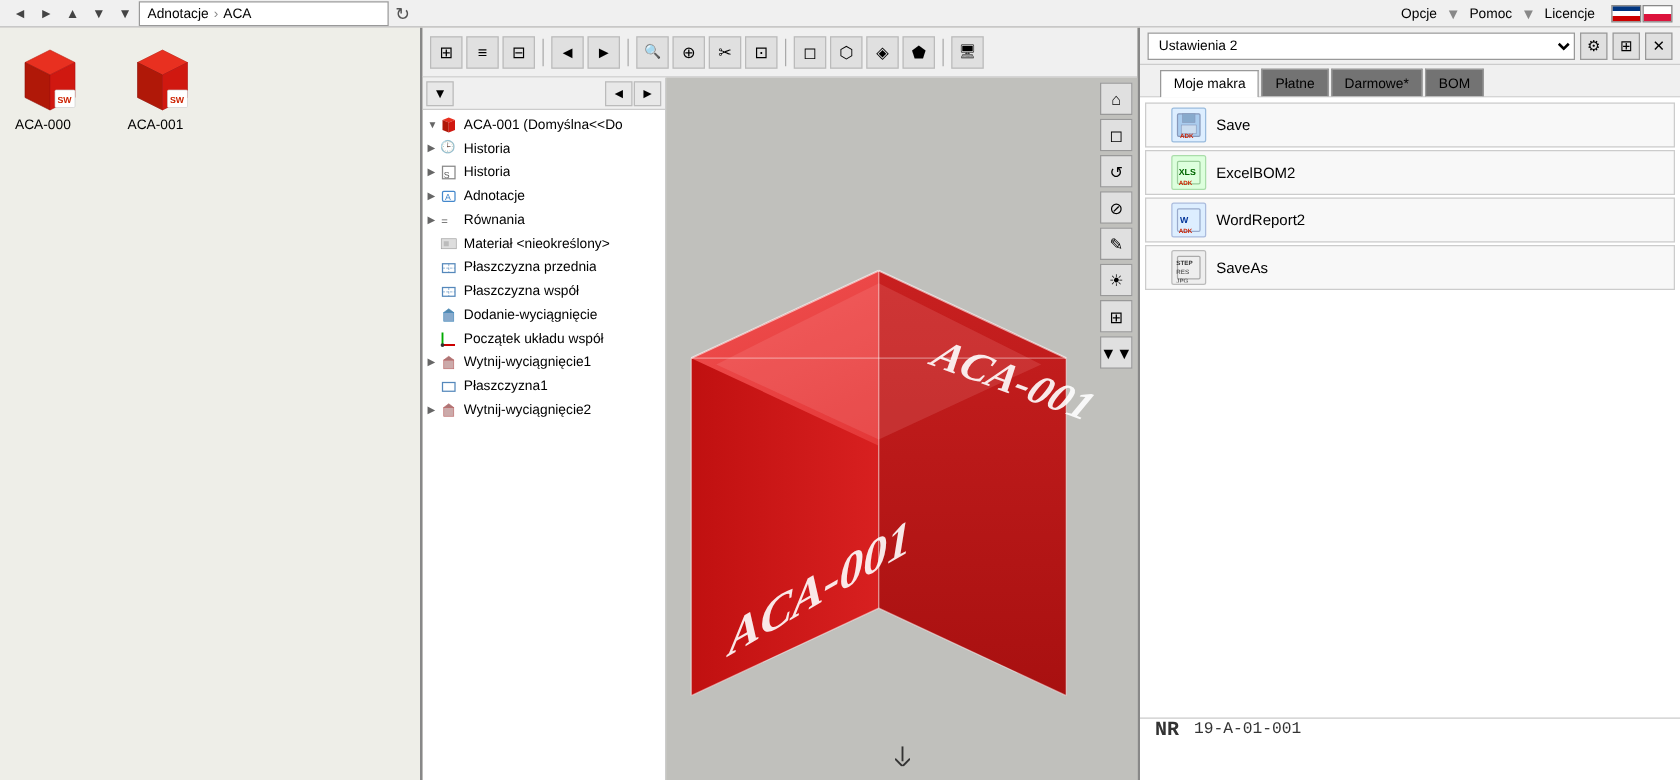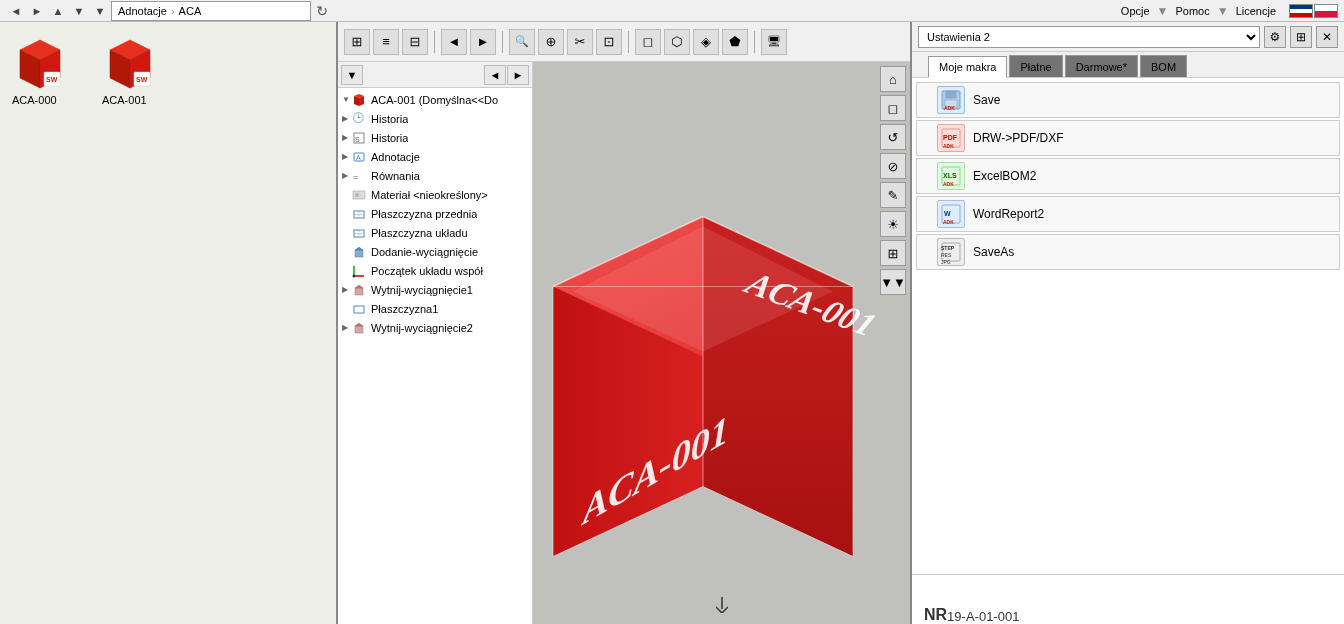--- a/index.html
+++ b/index.html
@@ -100,22 +100,24 @@
     }
     .macro-label {
       font-size: 12px;
     }
 
     .macros-nr-section {
       height: 50px;
       background: white;
       border-top: 1px solid #ccc;
       display: flex;
-      align-items: flex-end;
+      align-items: flex-start;
       padding: 0 12px;
+      gap: 12px;
+      font-family: Liberation Mono, monospace;
     }
     .nr-label {
       font-size: 16px;
       font-weight: bold;
       color: #333;
     }
     .nr-value {
       font-size: 13px;
       color: #333;
     }
@@ -546,21 +548,21 @@
 
             <div class="ti indent1">
               <span class="ti-arrow" style="width:10px"></span>
               <span class="ti-icon">
                 <svg width="14" height="14" viewBox="0 0 14 14">
                   <rect x="2" y="4" width="10" height="7" fill="none" stroke="#5588bb" stroke-width="1"></rect>
                   <line x1="2" y1="7.5" x2="12" y2="7.5" stroke="#5588bb" stroke-width="0.5" stroke-dasharray="2,1"></line>
                   <line x1="7" y1="4" x2="7" y2="11" stroke="#5588bb" stroke-width="0.5" stroke-dasharray="2,1"></line>
                 </svg>
               </span>
-              <span class="ti-label">Płaszczyzna układu</span>
+              <span class="ti-label">Płaszczyzna współ</span>
             </div>
 
 
             <div class="ti indent1">
               <span class="ti-arrow" style="width:10px"></span>
               <span class="ti-icon">
                 <svg width="14" height="14" viewBox="0 0 14 14">
                   <rect x="3" y="5" width="8" height="7" fill="#88aacc" stroke="#4488bb" stroke-width="0.5"></rect>
                   <polygon points="3,5 7,2 11,5" fill="#5588aa" stroke="#4488bb" stroke-width="0.5"></polygon>
                 </svg>
@@ -707,30 +709,20 @@
               <rect x="7" y="3" width="10" height="7" fill="#88aacc" stroke="#8899bb" stroke-width="0.5"></rect>
               <rect x="6" y="12" width="12" height="7" fill="#ccddef" stroke="#8899bb" stroke-width="0.5"></rect>
 
               <text x="5" y="22" font-size="5" fill="#cc2200" font-weight="bold">ADK</text>
             </svg>
           </div>
           <span class="macro-label">Save</span>
         </div>
 
 
-        <div class="macro-item">
-          <div class="macro-icon macro-icon-pdf">
-            <svg width="24" height="24" viewBox="0 0 24 24">
-              <rect x="3" y="3" width="18" height="18" fill="#ffdddd" stroke="#dd9999" stroke-width="1" rx="1"></rect>
-              <text x="4" y="14" font-size="7" font-weight="bold" fill="#cc0000">PDF</text>
-              <text x="4" y="22" font-size="5" fill="#cc2200" font-weight="bold">ADK</text>
-            </svg>
-          </div>
-          <span class="macro-label">DRW-&gt;PDF/DXF</span>
-        </div>
 
 
         <div class="macro-item">
           <div class="macro-icon macro-icon-xls">
             <svg width="24" height="24" viewBox="0 0 24 24">
               <rect x="3" y="3" width="18" height="18" fill="#ddffdd" stroke="#99cc99" stroke-width="1" rx="1"></rect>
               <text x="4" y="14" font-size="7" font-weight="bold" fill="#006600">XLS</text>
               <text x="4" y="22" font-size="5" fill="#cc2200" font-weight="bold">ADK</text>
             </svg>
           </div>

